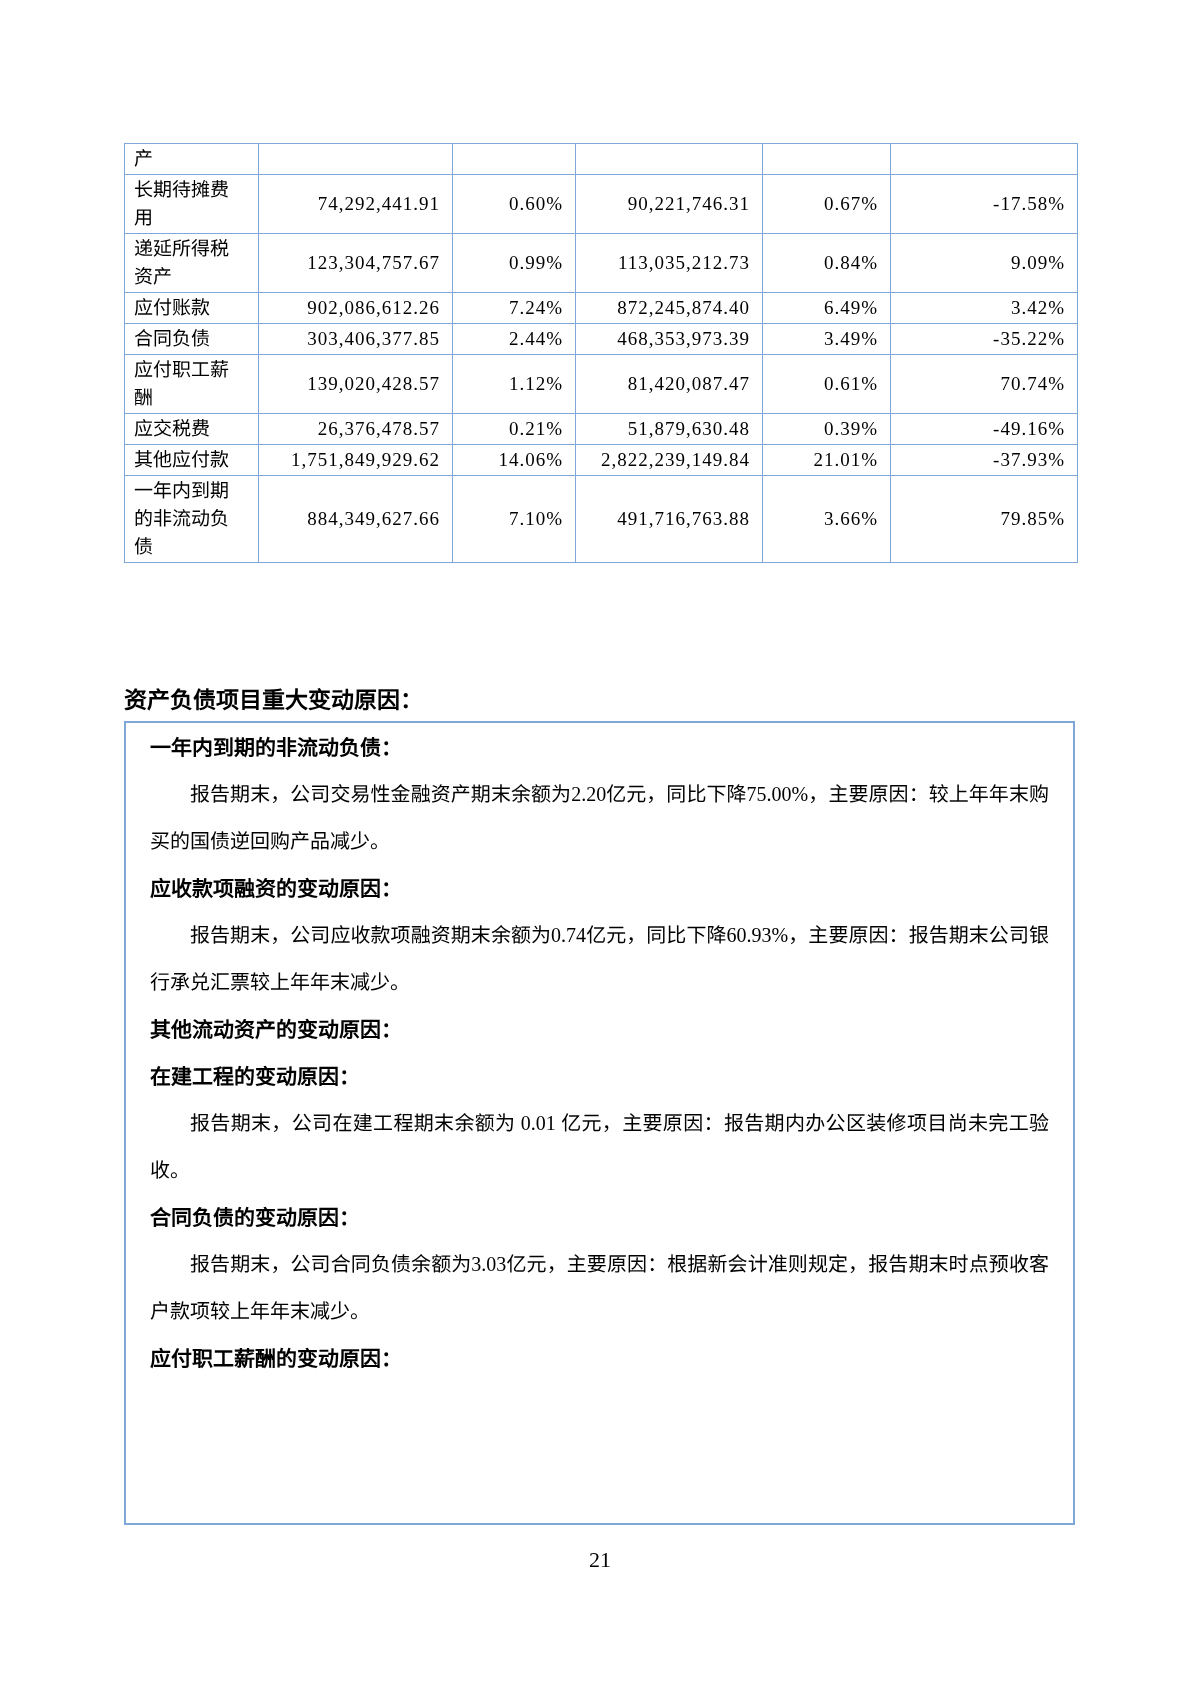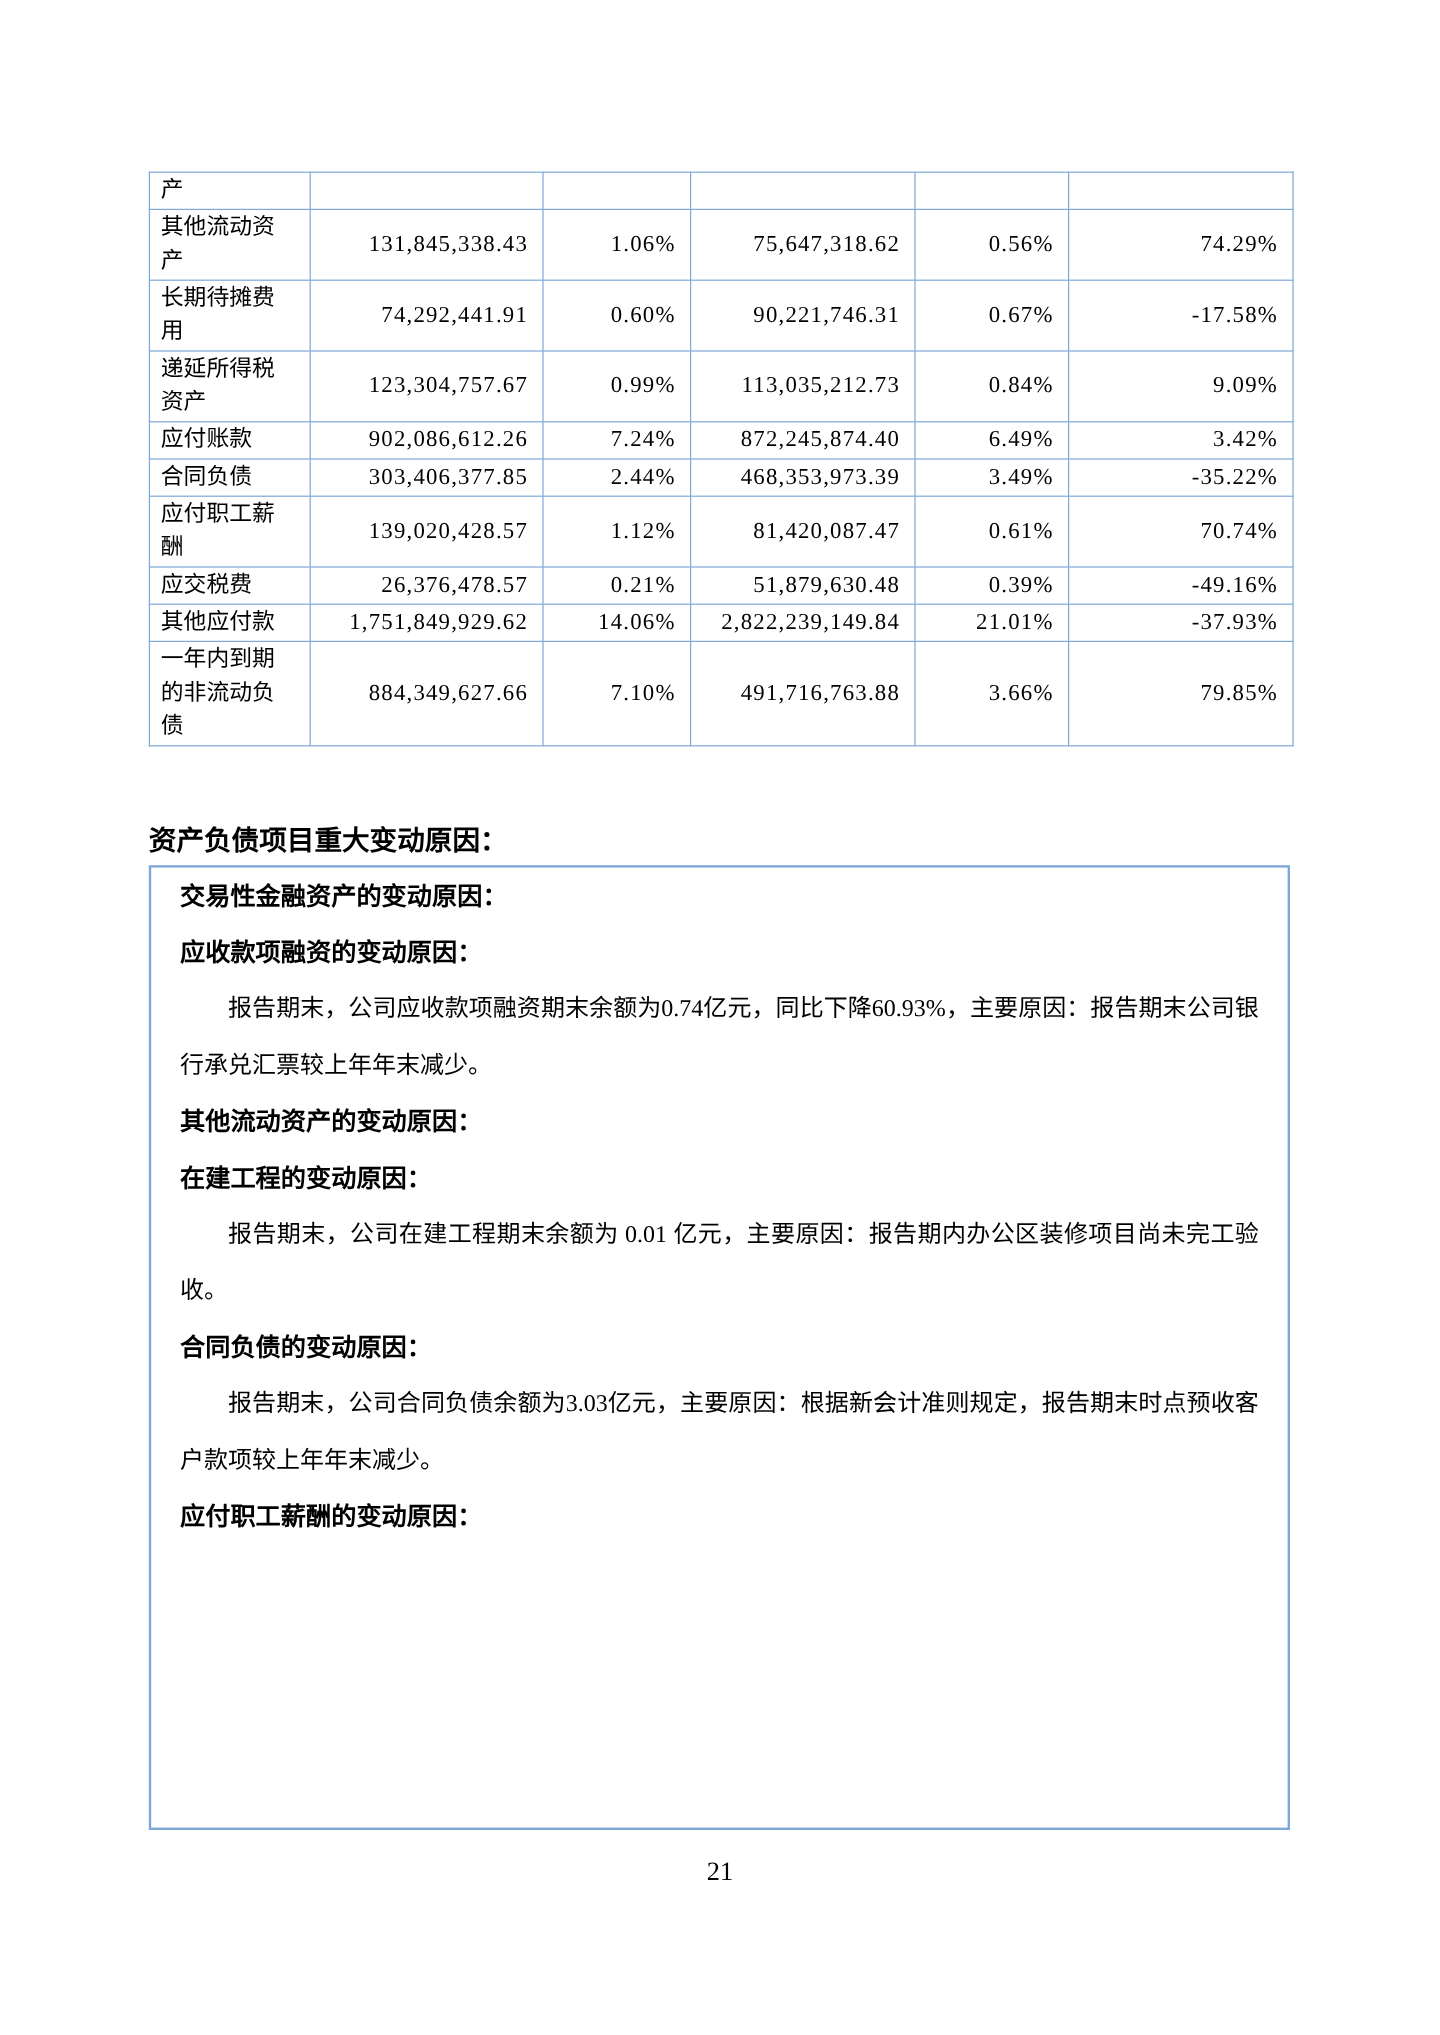--- a/index.html
+++ b/index.html
@@ -85,28 +85,20 @@
     <tbody>
       <tr>
         <td class="lbl">产</td>
         <td class="num"></td>
         <td class="num"></td>
         <td class="num"></td>
         <td class="num"></td>
         <td class="num"></td>
       </tr>
       <tr>
-        <td class="lbl">其他流动资产</td>
-        <td class="num">131,845,338.43</td>
-        <td class="num">1.06%</td>
-        <td class="num">75,647,318.62</td>
-        <td class="num">0.56%</td>
-        <td class="num">74.29%</td>
-      </tr>
-      <tr>
         <td class="lbl">长期待摊费用</td>
         <td class="num">74,292,441.91</td>
         <td class="num">0.60%</td>
         <td class="num">90,221,746.31</td>
         <td class="num">0.67%</td>
         <td class="num">-17.58%</td>
       </tr>
       <tr>
         <td class="lbl">递延所得税资产</td>
         <td class="num">123,304,757.67</td>
@@ -162,21 +154,22 @@
         <td class="num">491,716,763.88</td>
         <td class="num">3.66%</td>
         <td class="num">79.85%</td>
       </tr>
     </tbody>
   </table>
 
   <div class="section-title">资产负债项目重大变动原因：</div>
 
   <div class="reasons-box">
-    <h3>交易性金融资产的变动原因：</h3>
+    <h3>一年内到期的非流动负债：</h3>
+    <p>报告期末，公司交易性金融资产期末余额为2.20亿元，同比下降75.00%，主要原因：较上年年末购买的国债逆回购产品减少。</p>
     <h3>应收款项融资的变动原因：</h3>
     <p>报告期末，公司应收款项融资期末余额为0.74亿元，同比下降60.93%，主要原因：报告期末公司银行承兑汇票较上年年末减少。</p>
     <h3>其他流动资产的变动原因：</h3>
     <h3>在建工程的变动原因：</h3>
     <p>报告期末，公司在建工程期末余额为 0.01 亿元，主要原因：报告期内办公区装修项目尚未完工验收。</p>
     <h3>合同负债的变动原因：</h3>
     <p>报告期末，公司合同负债余额为3.03亿元，主要原因：根据新会计准则规定，报告期末时点预收客户款项较上年年末减少。</p>
     <h3>应付职工薪酬的变动原因：</h3>
   </div>
 

